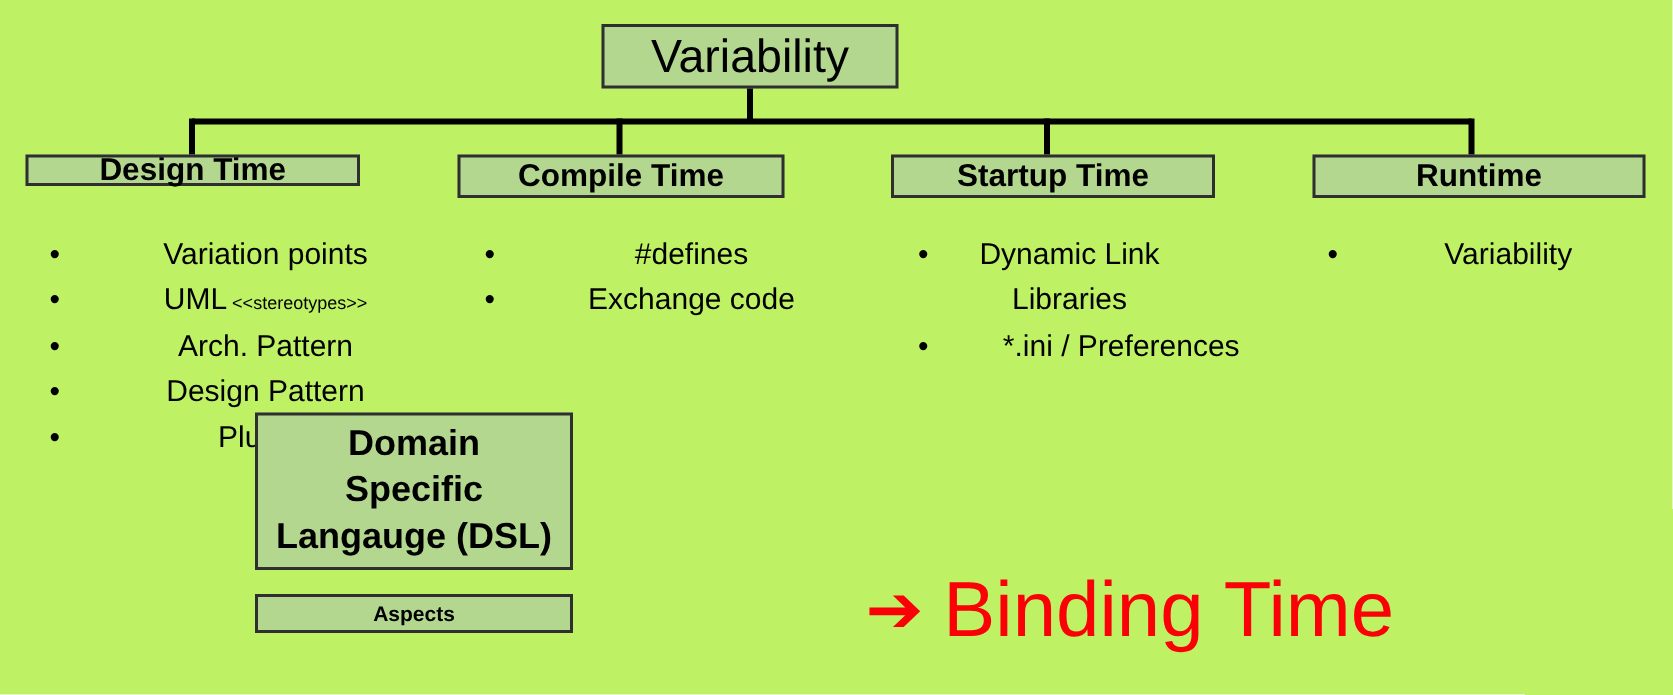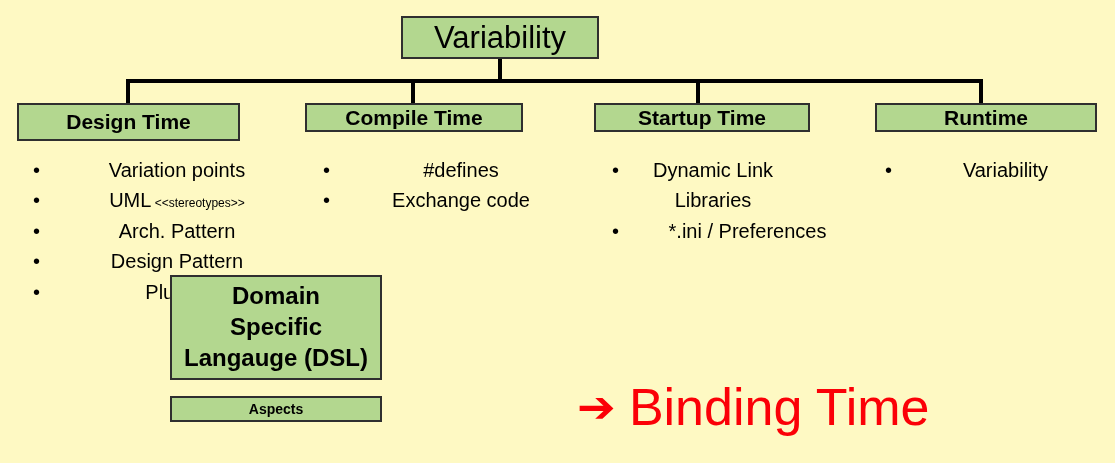--- a/index.html
+++ b/index.html
@@ -8,21 +8,21 @@
     background: #ffffff;
   }
   body {
     font-family: "Liberation Sans", sans-serif;
     color: #000000;
   }
   #slide {
     position: relative;
     width: 1115px;
     height: 463px;
-    background: #fef9c3;
+    background: #bef264;
     overflow: hidden;
   }
 
   
   .gbox {
     position: absolute;
     background: #b3d78f;
     border: 2px solid #2f2f2f;
     box-sizing: border-box;
     display: flex;
@@ -114,21 +114,21 @@
     <span>Variability</span>
   </div>
 
   <div class="line v" style="left:498px; top:59px; height:23px;"></div>
   <div class="line h" style="left:128px; top:79px; width:853px;"></div>
   <div class="line v" style="left:126px; top:79px; height:26px;"></div>
   <div class="line v" style="left:411px; top:79px; height:26px;"></div>
   <div class="line v" style="left:696px; top:79px; height:26px;"></div>
   <div class="line v" style="left:979px; top:79px; height:26px;"></div>
 
-  <div class="gbox cat-box" style="left:17px; top:103px; width:223px; height:38px;">
+  <div class="gbox cat-box" style="left:17px; top:103px; width:223px; height:21px;">
     <span>Design Time</span>
   </div>
   <div class="gbox cat-box" style="left:305px; top:103px; width:218px; height:29px;">
     <span>Compile Time</span>
   </div>
   <div class="gbox cat-box" style="left:594px; top:103px; width:216px; height:29px;">
     <span>Startup Time</span>
   </div>
   <div class="gbox cat-box" style="left:875px; top:103px; width:222px; height:29px;">
     <span>Runtime</span>

